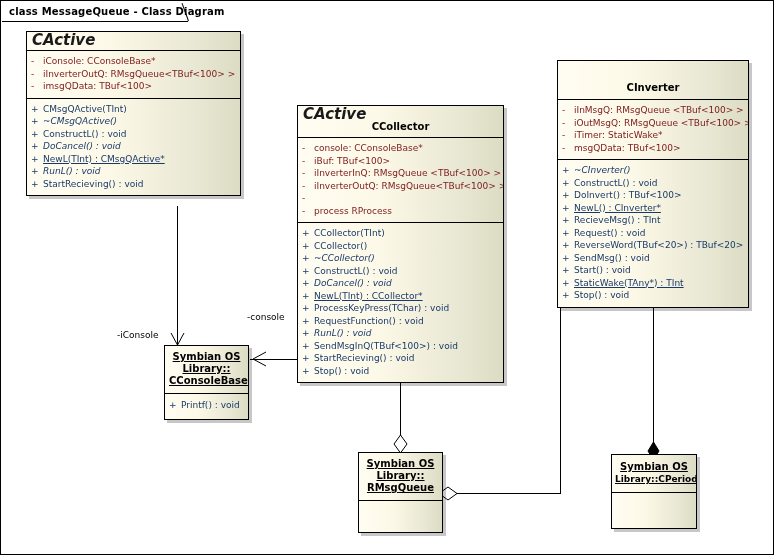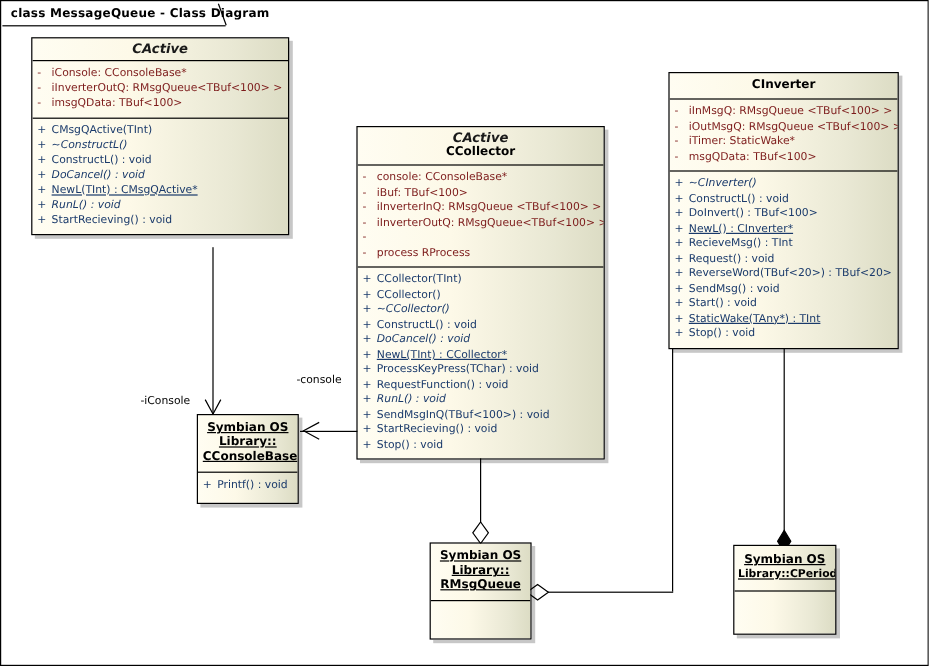--- a/index.html
+++ b/index.html
@@ -71,23 +71,23 @@
     color: #000000;
     overflow: hidden;
   }
   .uml-head {
     position: relative;
     padding: 3px 5px 4px 5px;
     border-bottom: 1px solid #000000;
   }
   .uml-stereo {
     display: block;
-    text-align: center;
+    text-align: left;
     font-style: italic;
-    font-size: 11px;
+    font-size: 15px;
     font-weight: bold;
     color: #1a1a1a;
     line-height: 11px;
   }
   .uml-name {
     display: block;
     text-align: center;
     font-size: 10px;
     font-weight: bold;
     color: #000000;
@@ -211,21 +211,21 @@
         <span class="txt">imsgQData:  TBuf&lt;100&gt;</span>
       </div>
     </div>
     <div class="uml-compartment">
       <div class="feat op">
         <span class="vis">+</span>
         <span class="txt">CMsgQActive(TInt)</span>
       </div>
       <div class="feat op">
         <span class="vis">+</span>
-        <span class="txt italic">~ConstructL()</span>
+        <span class="txt italic">~CMsgQActive()</span>
       </div>
       <div class="feat op">
         <span class="vis">+</span>
         <span class="txt">ConstructL() : void</span>
       </div>
       <div class="feat op">
         <span class="vis">+</span>
         <span class="txt italic">DoCancel() : void</span>
       </div>
       <div class="feat op">
@@ -319,21 +319,21 @@
         <span class="txt">StartRecieving() : void</span>
       </div>
       <div class="feat op">
         <span class="vis">+</span>
         <span class="txt">Stop() : void</span>
       </div>
     </div>
   </div>
 
   <div class="uml-class" style="left:556px; top:59px; width:192px;">
-    <div class="uml-head" style="padding-top:3px;padding-bottom:5px;">
+    <div class="uml-head" style="padding-top:20px;padding-bottom:5px;">
       <span class="uml-name">CInverter</span>
     </div>
     <div class="uml-compartment">
       <div class="feat attr">
         <span class="vis">-</span>
         <span class="txt">iInMsgQ:  RMsgQueue &lt;TBuf&lt;100&gt; &gt;</span>
       </div>
       <div class="feat attr">
         <span class="vis">-</span>
         <span class="txt">iOutMsgQ:  RMsgQueue &lt;TBuf&lt;100&gt; &gt;</span>

